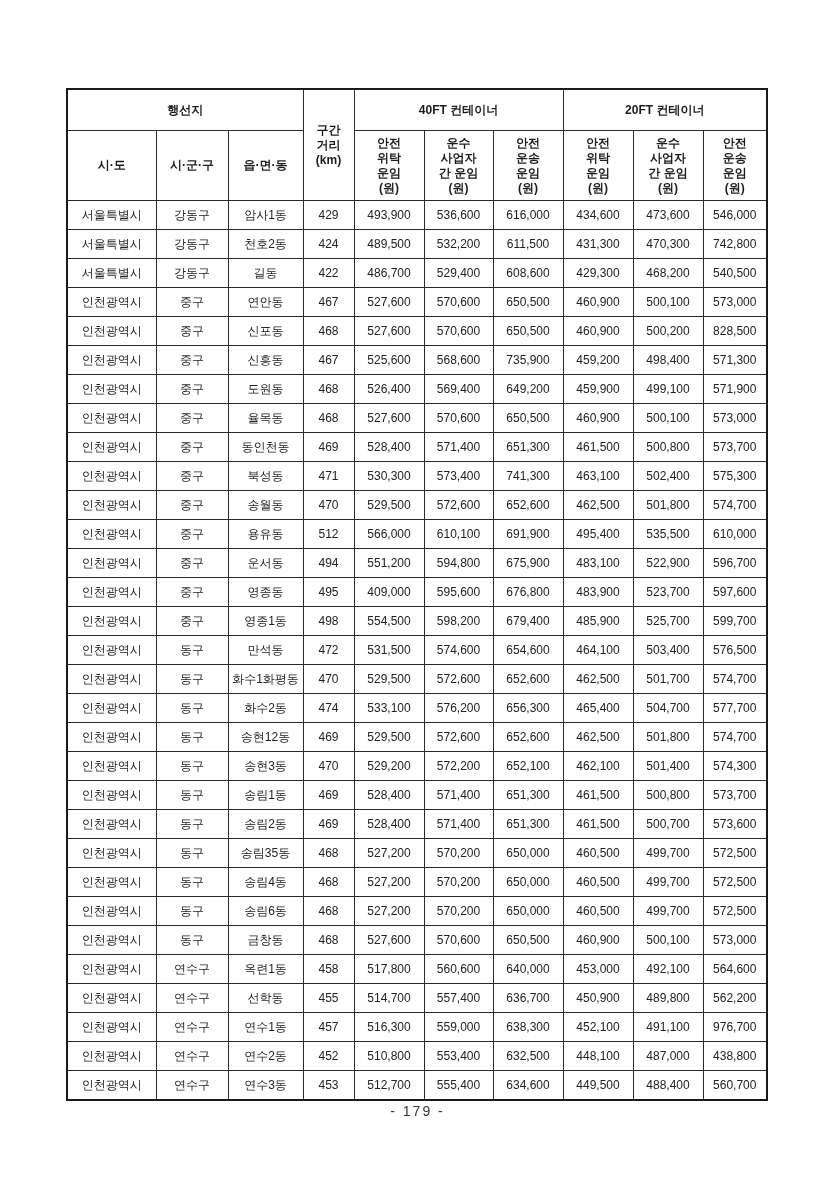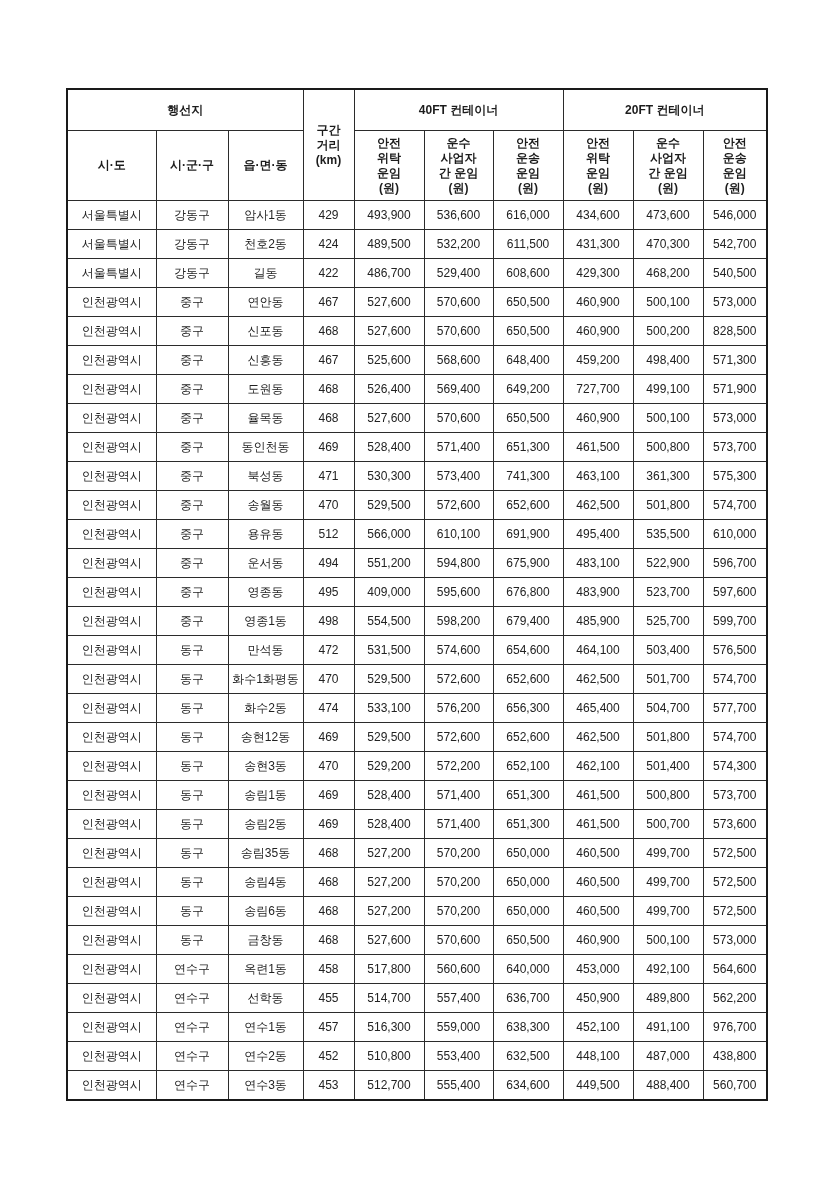--- a/index.html
+++ b/index.html
@@ -137,21 +137,21 @@
         <tr>
           <td>서울특별시</td>
           <td>강동구</td>
           <td>천호2동</td>
           <td>424</td>
           <td>489,500</td>
           <td>532,200</td>
           <td>611,500</td>
           <td>431,300</td>
           <td>470,300</td>
-          <td>542,700</td>
+          <td>742,800</td>
         </tr>
         <tr>
           <td>서울특별시</td>
           <td>강동구</td>
           <td>길동</td>
           <td>422</td>
           <td>486,700</td>
           <td>529,400</td>
           <td>608,600</td>
           <td>429,300</td>
@@ -182,34 +182,34 @@
           <td>500,200</td>
           <td>828,500</td>
         </tr>
         <tr>
           <td>인천광역시</td>
           <td>중구</td>
           <td>신흥동</td>
           <td>467</td>
           <td>525,600</td>
           <td>568,600</td>
-          <td>648,400</td>
+          <td>735,900</td>
           <td>459,200</td>
           <td>498,400</td>
           <td>571,300</td>
         </tr>
         <tr>
           <td>인천광역시</td>
           <td>중구</td>
           <td>도원동</td>
           <td>468</td>
           <td>526,400</td>
           <td>569,400</td>
           <td>649,200</td>
-          <td>727,700</td>
+          <td>459,900</td>
           <td>499,100</td>
           <td>571,900</td>
         </tr>
         <tr>
           <td>인천광역시</td>
           <td>중구</td>
           <td>율목동</td>
           <td>468</td>
           <td>527,600</td>
           <td>570,600</td>
@@ -232,21 +232,21 @@
         </tr>
         <tr>
           <td>인천광역시</td>
           <td>중구</td>
           <td>북성동</td>
           <td>471</td>
           <td>530,300</td>
           <td>573,400</td>
           <td>741,300</td>
           <td>463,100</td>
-          <td>361,300</td>
+          <td>502,400</td>
           <td>575,300</td>
         </tr>
         <tr>
           <td>인천광역시</td>
           <td>중구</td>
           <td>송월동</td>
           <td>470</td>
           <td>529,500</td>
           <td>572,600</td>
           <td>652,600</td>
@@ -490,14 +490,15 @@
           <td>512,700</td>
           <td>555,400</td>
           <td>634,600</td>
           <td>449,500</td>
           <td>488,400</td>
           <td>560,700</td>
         </tr>
       </tbody>
   </table>
 
+  <div class="footer">- 179 -</div>
 
 </div>
 
 </body></html>

